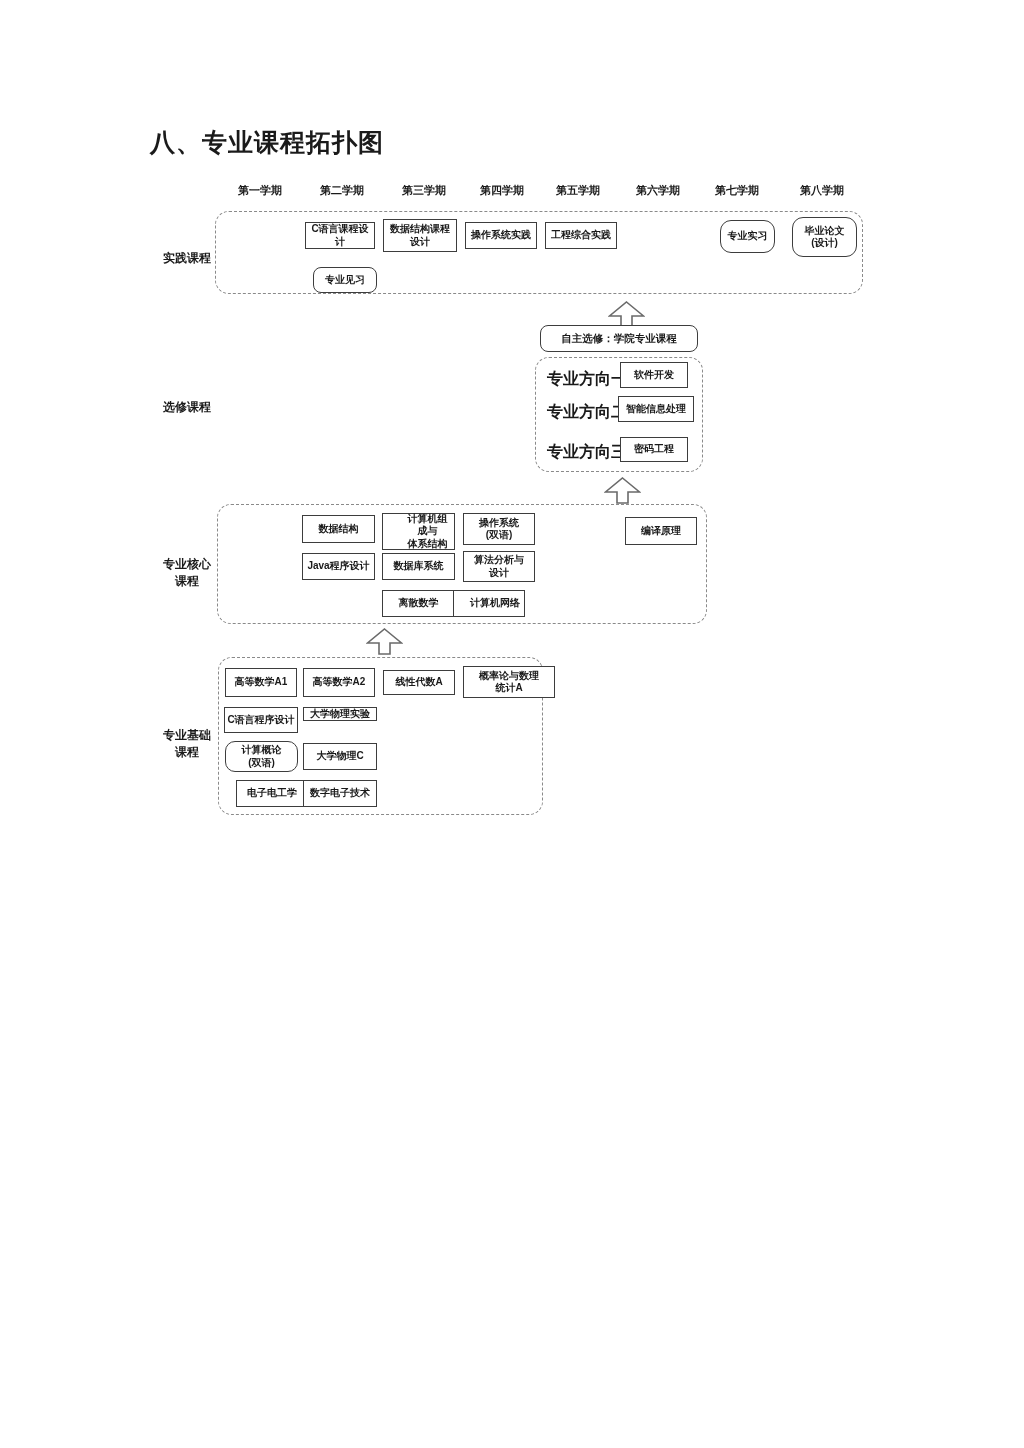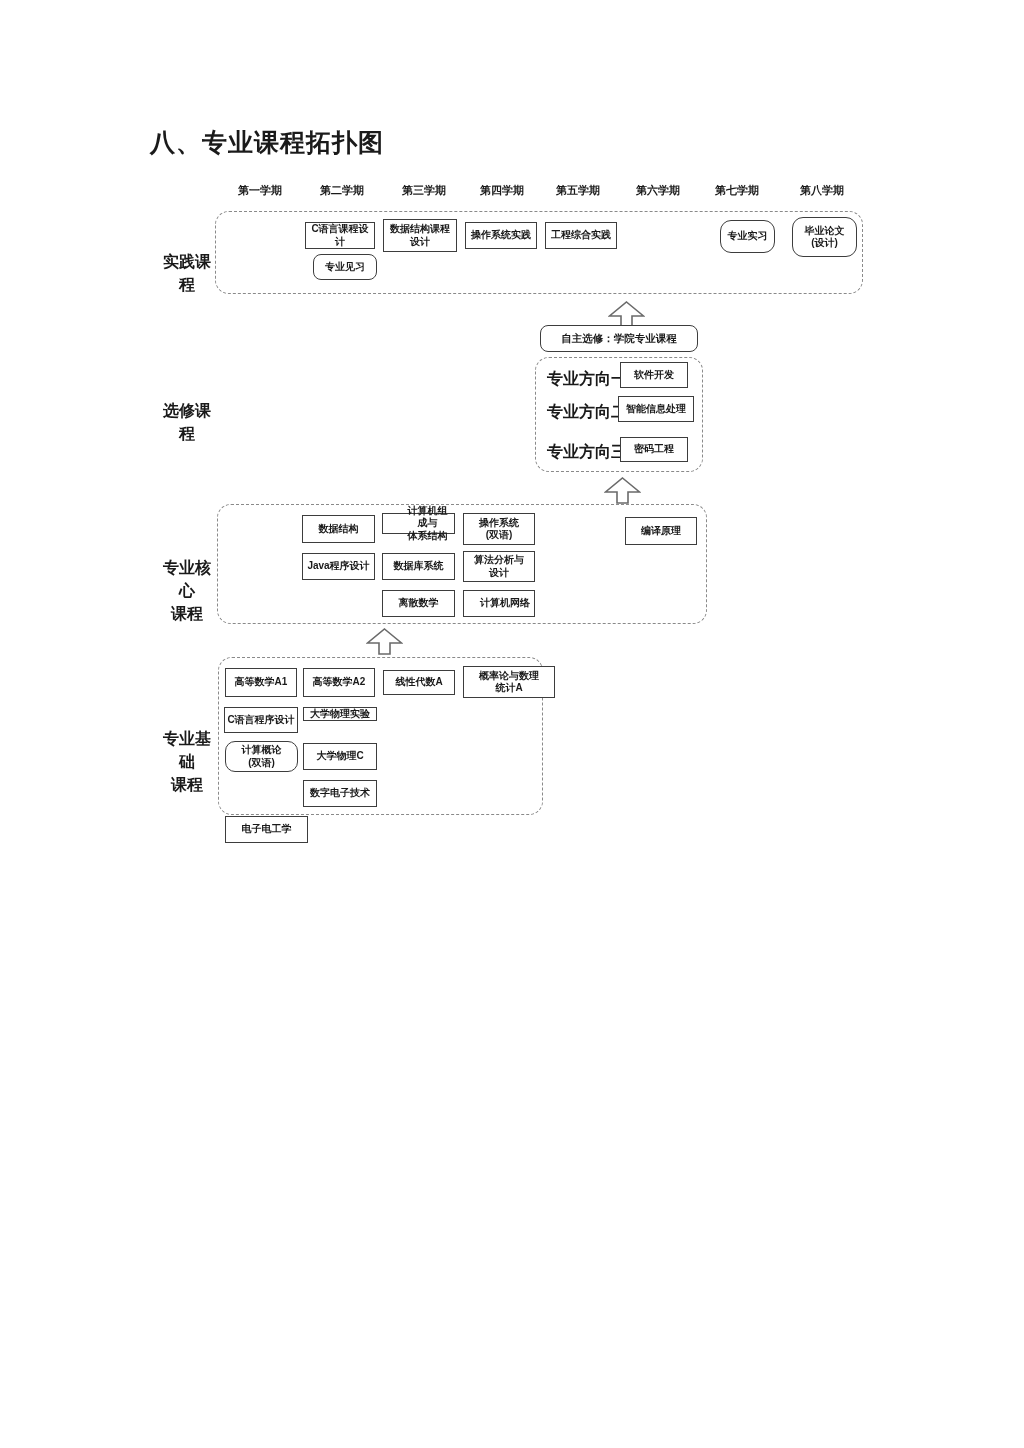--- a/index.html
+++ b/index.html
@@ -20,21 +20,21 @@
   }
   .sem-header{
     position:absolute;
     transform:translateX(-50%);
     font-size:11px;
     font-weight:bold;
     white-space:nowrap;
   }
   .section-label{
     position:absolute;
-    font-size:16px;
+    font-size:12px;
     font-weight:bold;
     text-align:center;
     line-height:1.45;
     white-space:pre-line;
   }
   .dashed-group{
     position:absolute;
     border:1.5px dashed #8a8a8a;
     border-radius:14px;
     background:#ffffff;
@@ -87,21 +87,21 @@
   <div class="section-label" style="left:158px;top:250px;width:58px;">实践课程</div>
 
   <div class="box" style="left:305px;top:222px;width:70px;height:27px;">C语言课程设计</div>
   <div class="box pre" style="left:383px;top:219px;width:74px;height:33px;">数据结构课程
 设计</div>
   <div class="box" style="left:465px;top:222px;width:72px;height:27px;">操作系统实践</div>
   <div class="box" style="left:545px;top:222px;width:72px;height:27px;">工程综合实践</div>
   <div class="box round10" style="left:720px;top:220px;width:55px;height:33px;">专业实习</div>
   <div class="box round10 pre" style="left:792px;top:217px;width:65px;height:40px;">毕业论文
 (设计)</div>
-  <div class="box round8" style="left:313px;top:254px;width:64px;height:26px;">专业见习</div>
+  <div class="box round8" style="left:313px;top:267px;width:64px;height:26px;">专业见习</div>
 
   <svg class="arrow" style="left:608px;top:301px;" width="37" height="27" viewBox="0 0 37 27">
     <path d="M18.5 1 L35.5 15 L24 15 L24 26 L13 26 L13 15 L1.5 15 Z" fill="#ffffff" stroke="#6a6a6a" stroke-width="1.6"></path>
   </svg>
 
   <div class="box round8" style="left:540px;top:325px;width:158px;height:27px;font-size:10.5px;">自主选修：学院专业课程</div>
 
   <div class="dashed-group" style="left:535px;top:357px;width:168px;height:115px;"></div>
   <div class="section-label" style="left:158px;top:399px;width:58px;">选修课程</div>
 
@@ -116,46 +116,46 @@
 
   <svg class="arrow" style="left:604px;top:477px;" width="37" height="27" viewBox="0 0 37 27">
     <path d="M18.5 1 L35.5 15 L24 15 L24 26 L13 26 L13 15 L1.5 15 Z" fill="#ffffff" stroke="#6a6a6a" stroke-width="1.6"></path>
   </svg>
 
   <div class="dashed-group" style="left:217px;top:504px;width:490px;height:120px;"></div>
   <div class="section-label" style="left:158px;top:556px;width:58px;">专业核心
 课程</div>
 
   <div class="box" style="left:302px;top:515px;width:73px;height:28px;">数据结构</div>
-  <div class="box pre" style="left:382px;top:513px;width:73px;height:21px;padding-left:20px;">计算机组成与
+  <div class="box pre" style="left:382px;top:513px;width:73px;height:37px;padding-left:20px;">计算机组成与
 体系结构</div>
   <div class="box pre" style="left:463px;top:513px;width:72px;height:32px;">操作系统
 (双语)</div>
   <div class="box" style="left:625px;top:517px;width:72px;height:28px;">编译原理</div>
   <div class="box" style="left:302px;top:553px;width:73px;height:27px;">Java程序设计</div>
   <div class="box" style="left:382px;top:553px;width:73px;height:27px;">数据库系统</div>
   <div class="box pre" style="left:463px;top:551px;width:72px;height:31px;">算法分析与
 设计</div>
   <div class="box" style="left:382px;top:590px;width:73px;height:27px;">离散数学</div>
-  <div class="box" style="left:463px;top:590px;width:72px;height:27px;padding-left:14px;">计算机网络</div>
+  <div class="box" style="left:453px;top:590px;width:72px;height:27px;padding-left:14px;">计算机网络</div>
 
   <svg class="arrow" style="left:366px;top:628px;" width="37" height="27" viewBox="0 0 37 27">
     <path d="M18.5 1 L35.5 15 L24 15 L24 26 L13 26 L13 15 L1.5 15 Z" fill="#ffffff" stroke="#6a6a6a" stroke-width="1.6"></path>
   </svg>
 
   <div class="dashed-group" style="left:218px;top:657px;width:325px;height:158px;"></div>
   <div class="section-label" style="left:158px;top:727px;width:58px;">专业基础
 课程</div>
 
   <div class="box" style="left:225px;top:668px;width:72px;height:29px;">高等数学A1</div>
   <div class="box" style="left:303px;top:668px;width:72px;height:29px;">高等数学A2</div>
   <div class="box" style="left:383px;top:670px;width:72px;height:25px;">线性代数A</div>
   <div class="box pre" style="left:463px;top:666px;width:92px;height:32px;">概率论与数理
 统计A</div>
   <div class="box" style="left:224px;top:707px;width:74px;height:26px;">C语言程序设计</div>
   <div class="box" style="left:303px;top:707px;width:74px;height:14px;">大学物理实验</div>
   <div class="box pre" style="left:225px;top:741px;width:73px;height:31px;border-radius:10px;">计算概论
 (双语)</div>
   <div class="box" style="left:303px;top:743px;width:74px;height:27px;">大学物理C</div>
-  <div class="box" style="left:225px;top:780px;width:83px;height:27px;margin-top:36px;">电子电工学</div>
+  <div class="box" style="left:236px;top:780px;width:72px;height:27px;">电子电工学</div>
   <div class="box" style="left:303px;top:780px;width:74px;height:27px;">数字电子技术</div>
 
 </div>
 
 </body></html>

